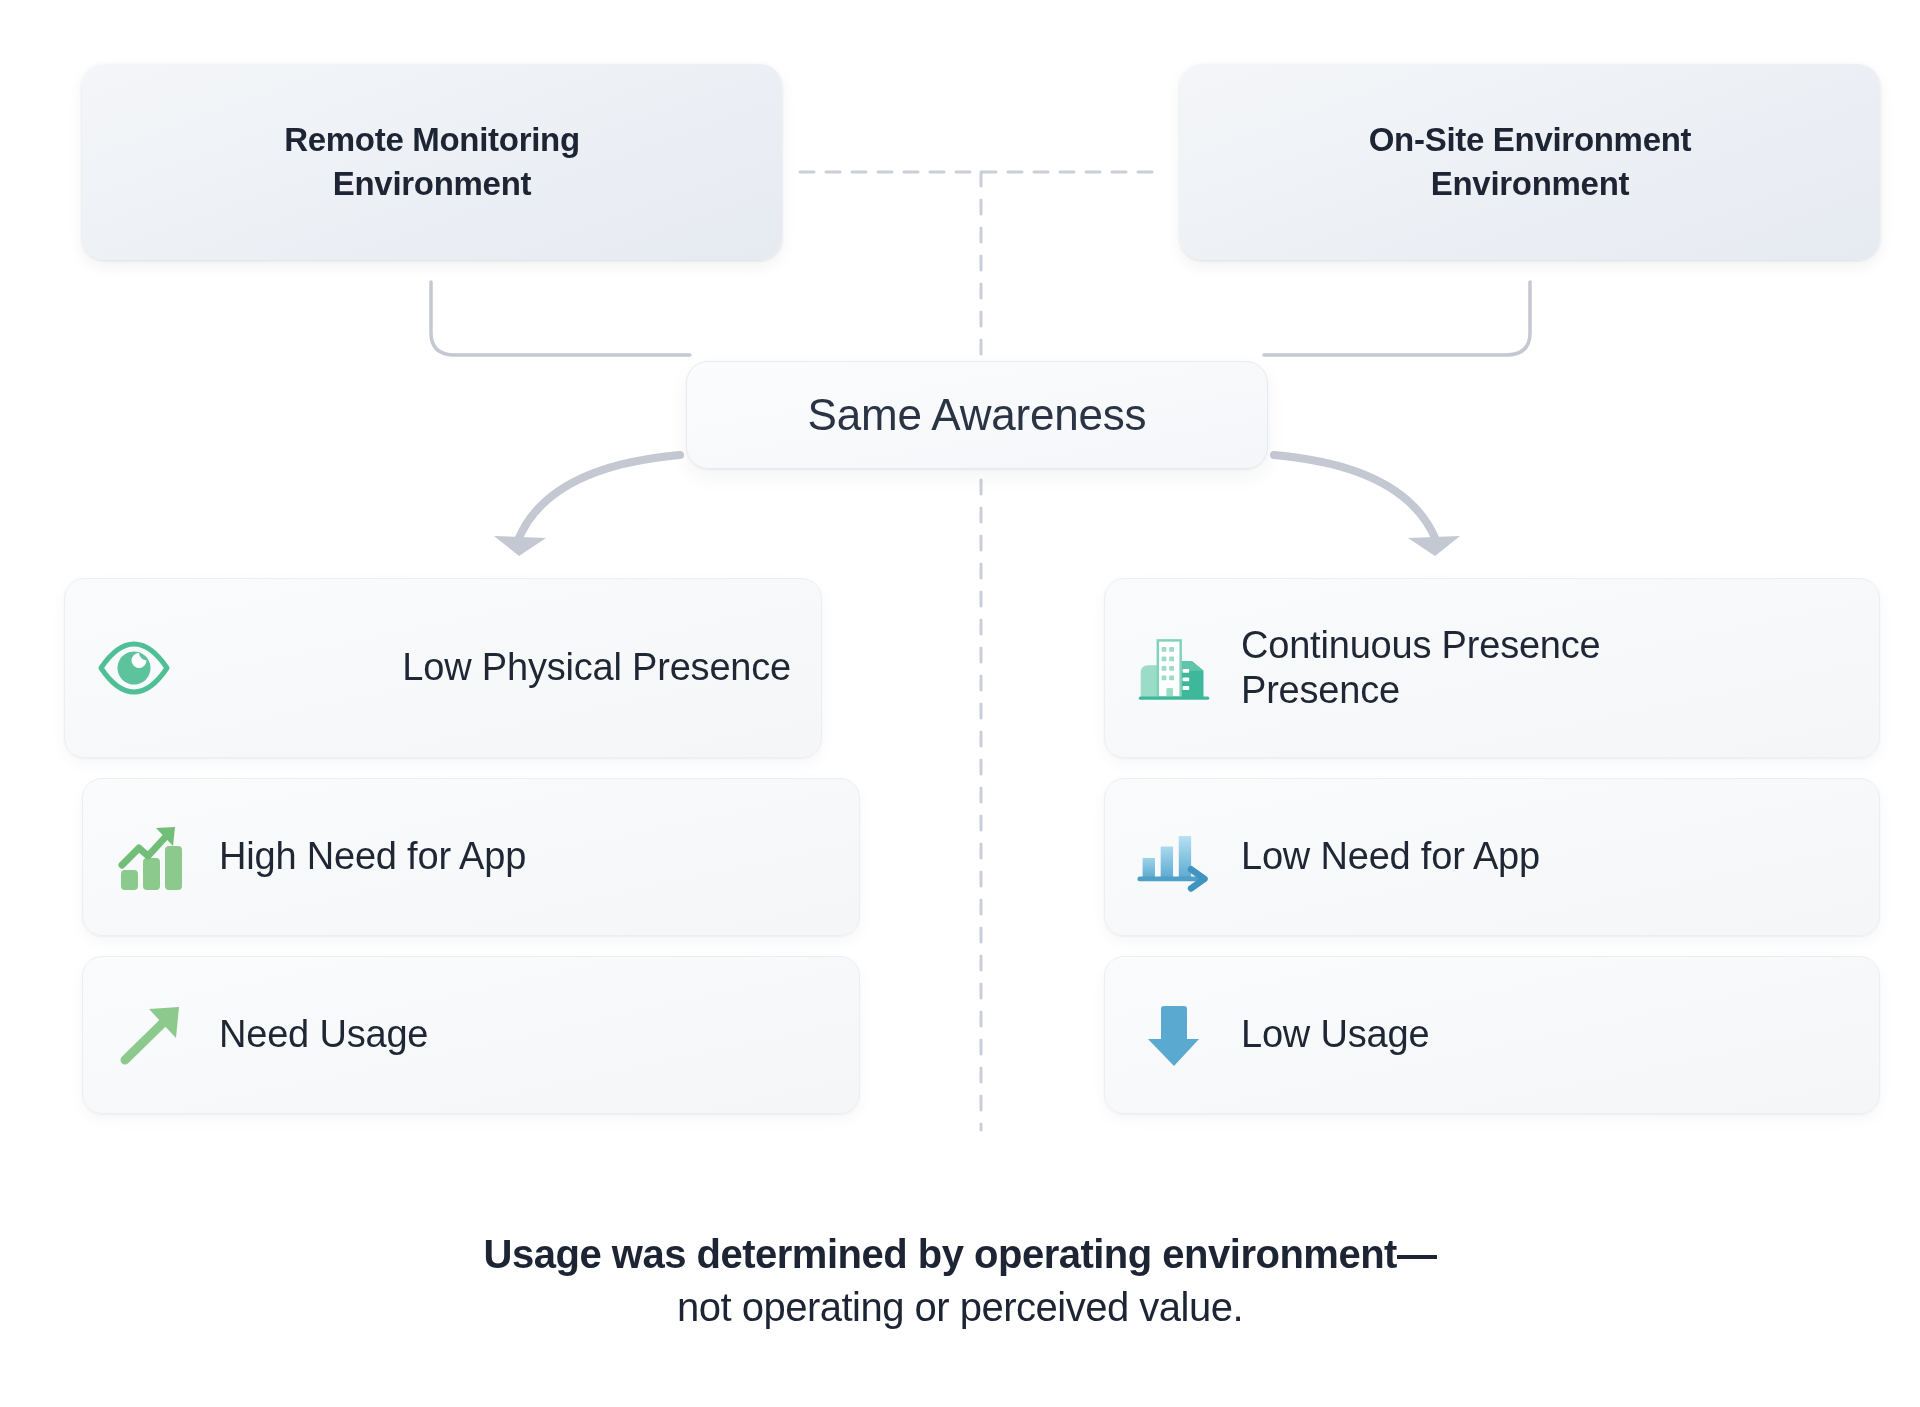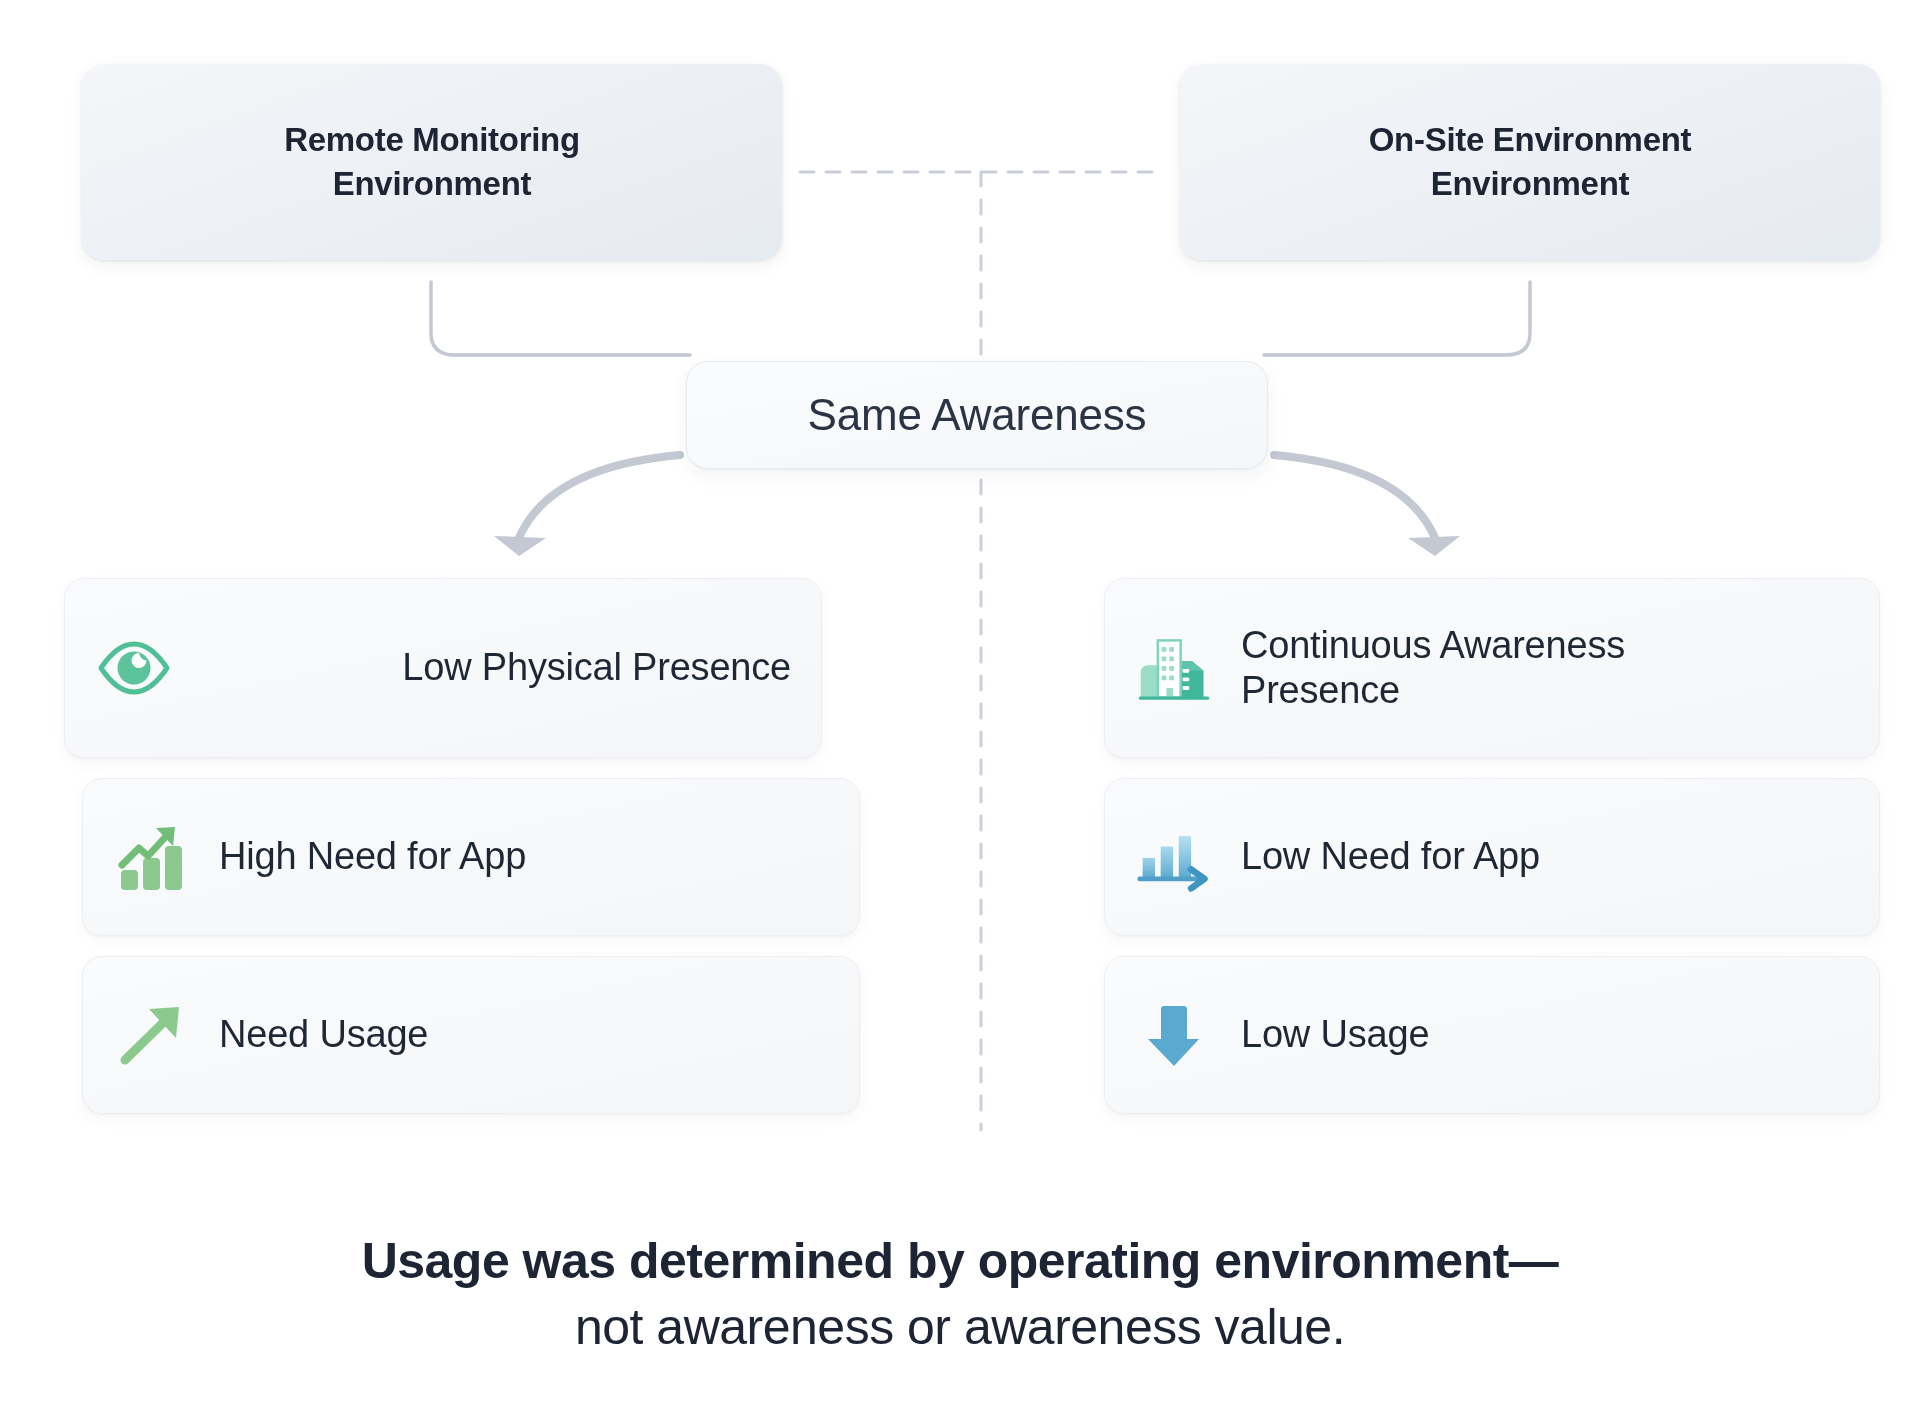--- a/index.html
+++ b/index.html
@@ -82,21 +82,21 @@
   #card-r3{left:1104px;top:956px;width:776px;height:158px;text-align:center;}
 
   #card-r1 .label{line-height:1.18;}
 
   
   #caption{
     position:absolute;
     left:0;top:1228px;width:1920px;
     text-align:center;
     color:#1d2433;
-    font-size:50px;
+    font-size:40px;
     font-weight:700;
     line-height:1.32;
     letter-spacing:-.5px;
   }
   #caption .l2{font-weight:400;}
 </style>
 </head>
 <body>
 
 <div class="stage">
@@ -197,21 +197,21 @@
         <g fill="#ffffff">
           <rect x="50" y="42" width="7" height="4" rx="1"></rect>
           <rect x="50" y="51" width="7" height="4" rx="1"></rect>
           <rect x="50" y="60" width="7" height="4" rx="1"></rect>
         </g>
 
         <rect x="4" y="71" width="74" height="3.4" rx="1.7" fill="#3fb79b"></rect>
       </svg>
     </span>
     <span class="label">
-      <span>Continuous Awareness</span><br>
+      <span>Continuous Presence</span><br>
       <span>Presence</span>
     </span>
   </div>
 
   <div class="card" id="card-r2">
     <span class="ico">
       <svg width="82" height="82" viewBox="0 0 82 82">
         <defs>
           <linearGradient id="bg1" x1="0" y1="0" x2="0" y2="1">
             <stop offset="0%" stop-color="#9fd3ea"></stop>
@@ -240,16 +240,16 @@
     <span class="ico">
       <svg width="78" height="78" viewBox="0 0 78 78">
         <path d="M29 10 h20 a3 3 0 0 1 3 3 v30 h12 L39 70 L13 43 h13 V13 a3 3 0 0 1 3 -3 Z" fill="#5aa9d0"></path>
       </svg>
     </span>
     <span class="label">Low Usage</span>
   </div>
 
   <div id="caption">
     <div class="l1">Usage was determined by operating environment—</div>
-    <div class="l2">not awareness or awareness value.</div>
+    <div class="l2">not operating or perceived value.</div>
   </div>
 
 </div>
 
 </body></html>

